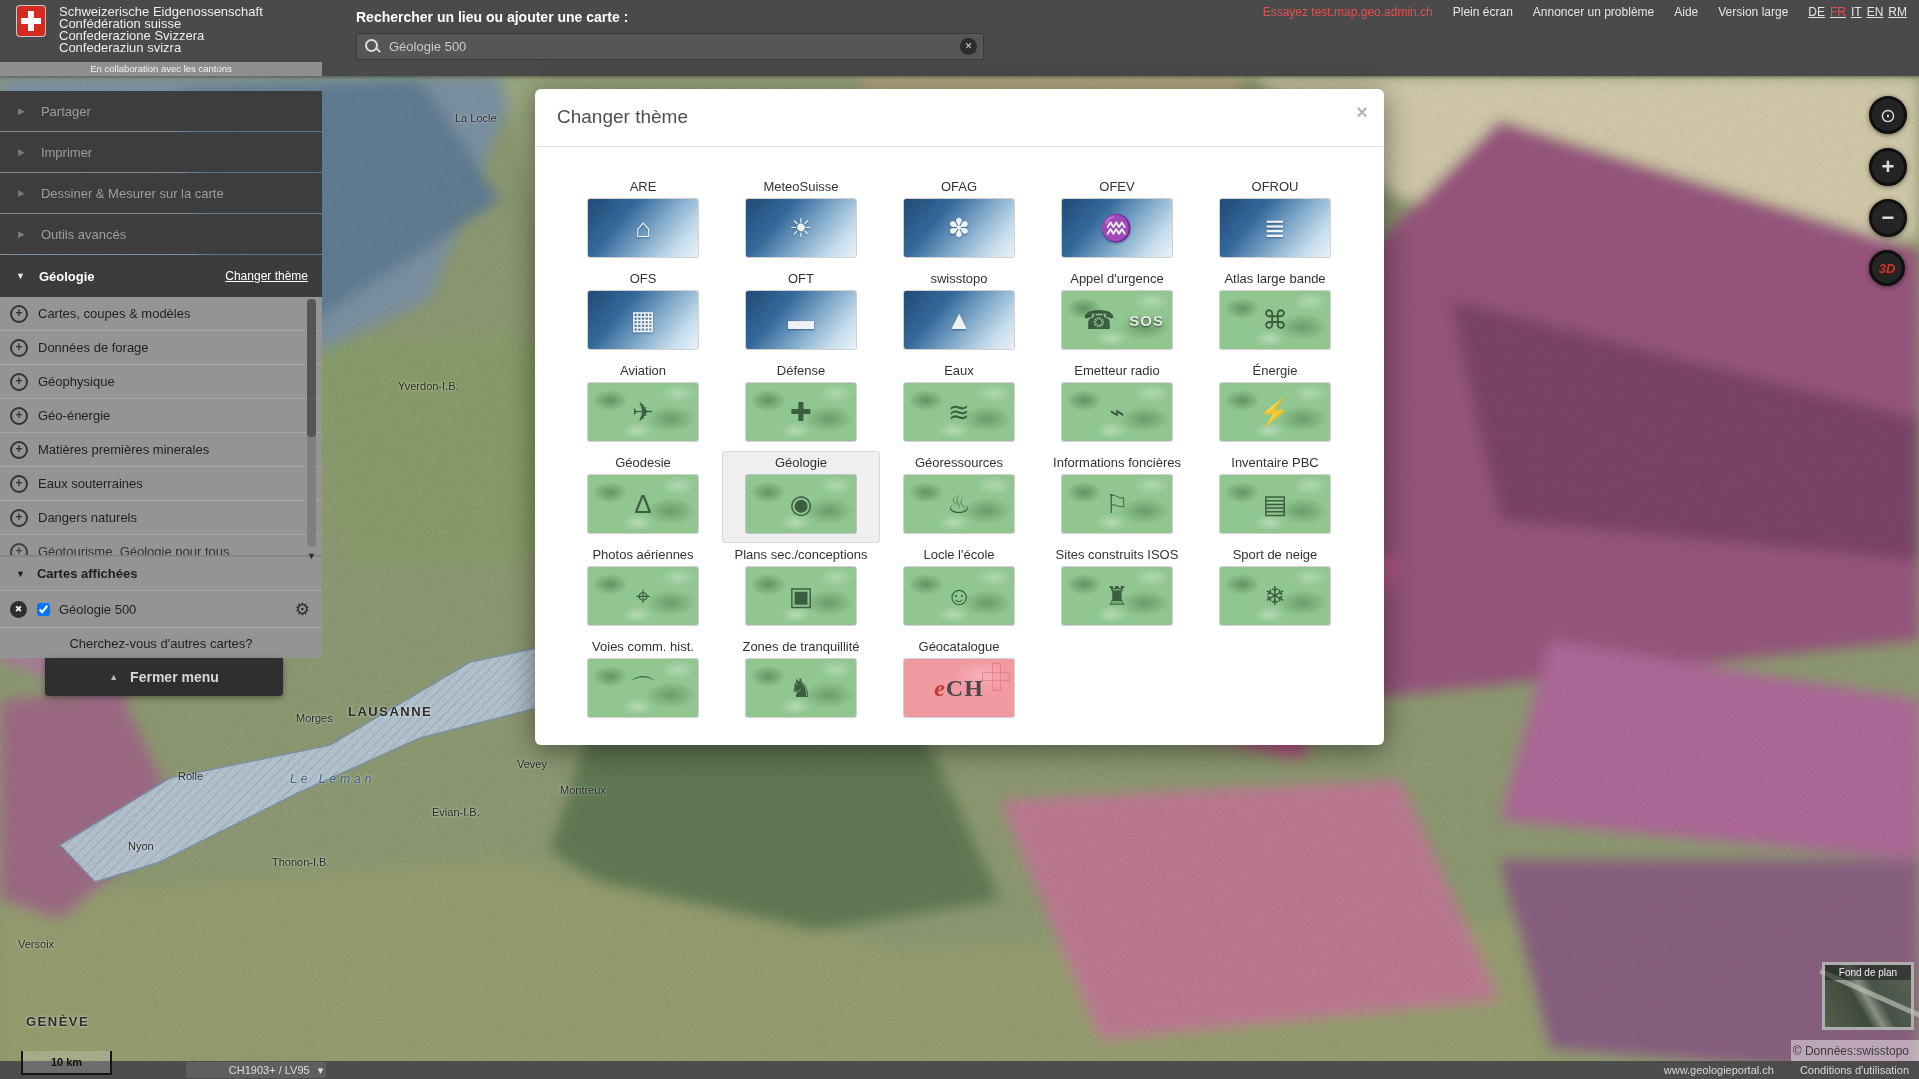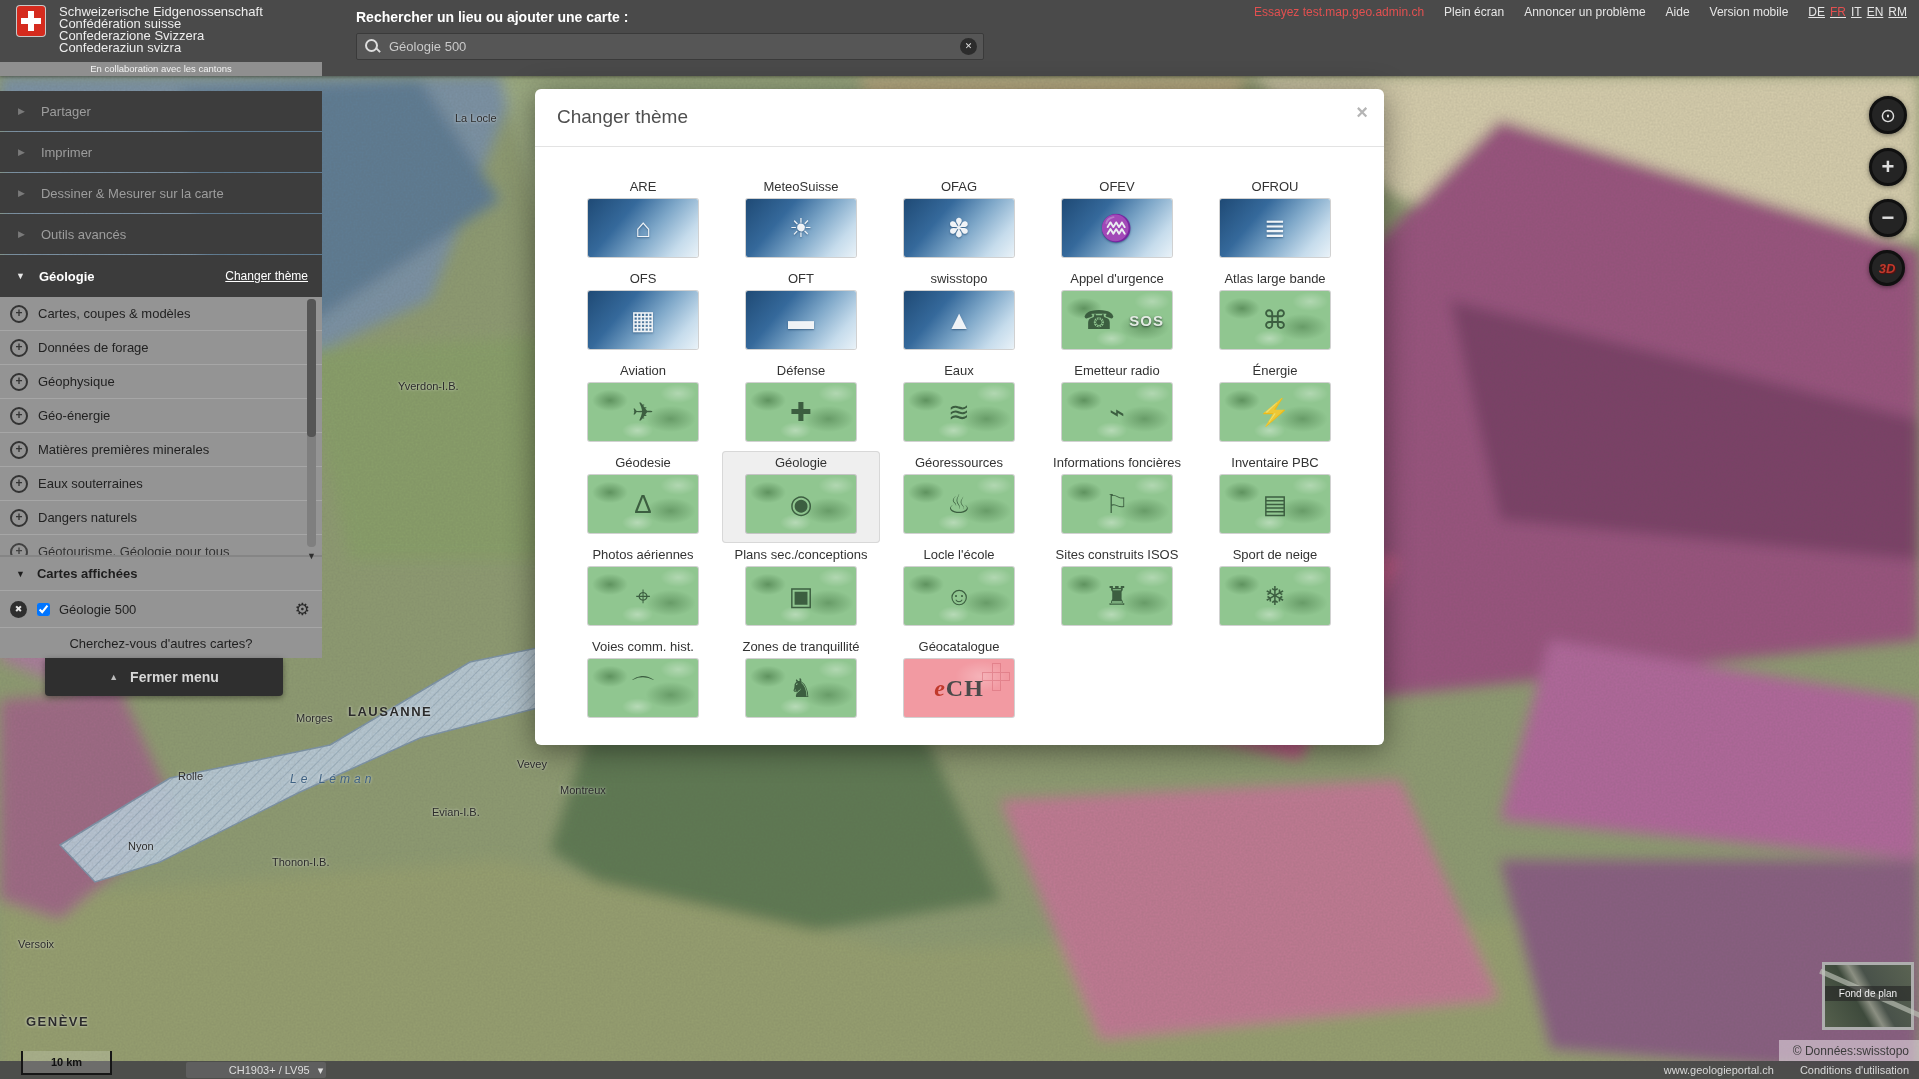--- a/index.html
+++ b/index.html
@@ -125,27 +125,27 @@
   
   .bbar{position:absolute;left:0;top:1061px;width:1919px;height:18px;background:rgba(72,72,72,.93);z-index:7;}
   .scalebar{position:absolute;left:21px;top:1051px;width:87px;height:22px;border:2px solid #161616;border-top:none;
             background:rgba(255,255,255,.18);display:flex;align-items:center;justify-content:center;
             font-size:11px;font-weight:bold;color:#111;z-index:8;}
   .proj{position:absolute;left:186px;top:1062px;width:100px;height:16px;background:#5f5f5f;border-radius:2px;
         color:#ddd;font-size:11px;display:flex;align-items:center;justify-content:center;gap:8px;cursor:pointer;z-index:8;padding-left:40px;}
   .blinks{position:absolute;right:10px;top:1064px;display:flex;gap:26px;font-size:11px;color:#d8d8d8;z-index:8;}
   .blinks span{cursor:pointer;}
   .copystrip{position:absolute;right:0;top:1040px;height:21px;background:rgba(255,255,255,.45);
-             color:#3c3c3c;font-size:12px;display:flex;align-items:center;padding:0 10px 0 14px;z-index:7;}
+             color:#3c3c3c;font-size:12px;display:flex;align-items:center;padding:0 10px 0 2px;z-index:7;}
   .basemap{position:absolute;left:1822px;top:962px;width:92px;height:68px;box-sizing:border-box;
            border:3px solid #aeaeae;z-index:7;cursor:pointer;
            background:linear-gradient(60deg,#55604d 0%,#3e4a3c 38%,#8b8f82 48%,#49524a 58%,#5a6352 100%);}
   .basemap .road{position:absolute;left:-10px;top:28px;width:120px;height:5px;background:rgba(190,195,185,.65);transform:rotate(24deg);}
   .basemap-label{position:absolute;left:0;top:0;right:0;height:15px;background:rgba(35,35,35,.6);
-                 color:#eee;font-size:10px;line-height:15px;text-align:center;margin-top:21px;}
+                 color:#eee;font-size:10px;line-height:15px;text-align:center;}
 </style>
 </head>
 <body>
 
 <div id="app">
 
   <svg class="map-svg" width="1919" height="1079" viewBox="0 0 1919 1079">
     <defs>
       <filter id="soft" x="-25%" y="-25%" width="150%" height="150%">
           <feGaussianBlur stdDeviation="7"></feGaussianBlur>
@@ -217,21 +217,21 @@
           <span class="lens"></span>
           <span class="stem"></span>
         </span>
       <span class="clear-btn">✕</span>
     </div>
     <div class="toplinks">
       <span class="lnk test-link">Essayez test.map.geo.admin.ch</span>
       <span class="lnk">Plein écran</span>
       <span class="lnk">Annoncer un problème</span>
       <span class="lnk">Aide</span>
-      <span class="lnk">Version mobile</span>
+      <span class="lnk">Version large</span>
       <span class="langs">
         <span>DE</span>
         <span class="active">FR</span>
         <span>IT</span>
         <span>EN</span>
         <span>RM</span>
       </span>
     </div>
   </div>
 

